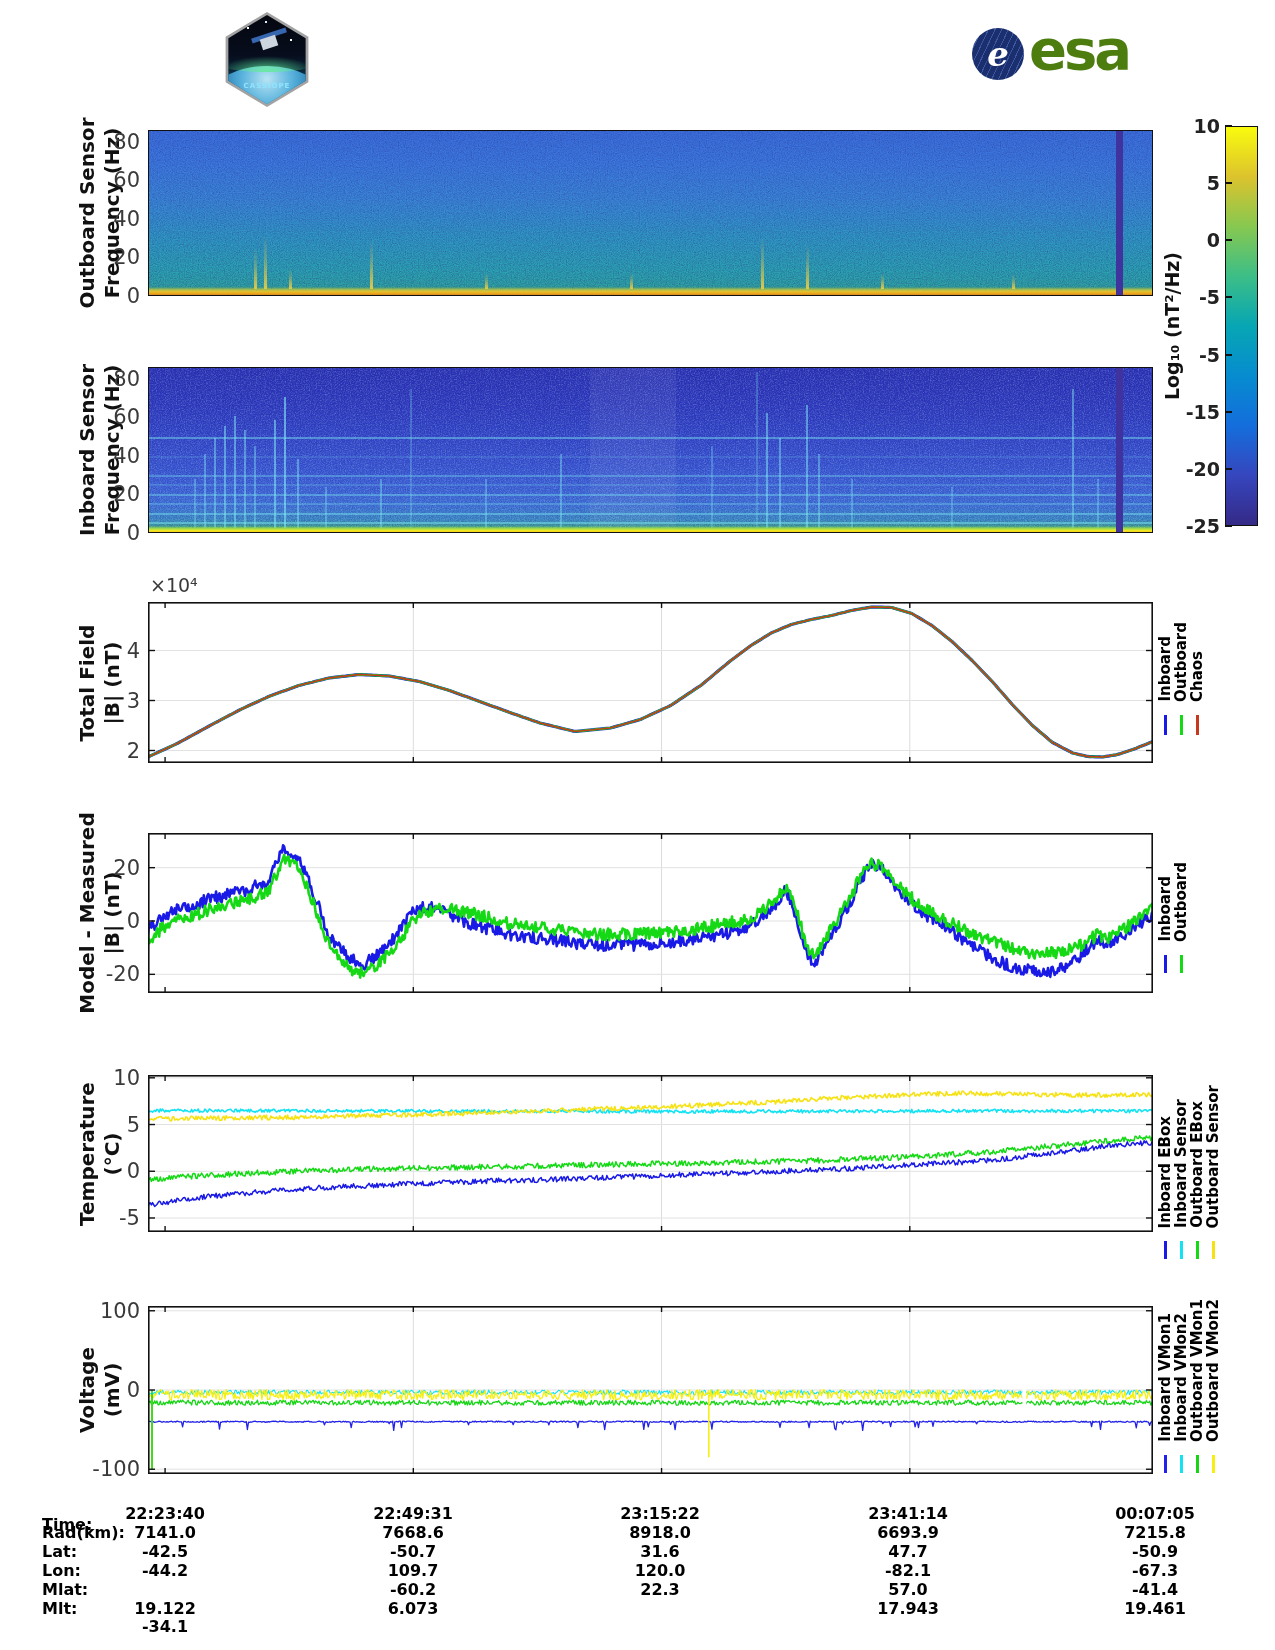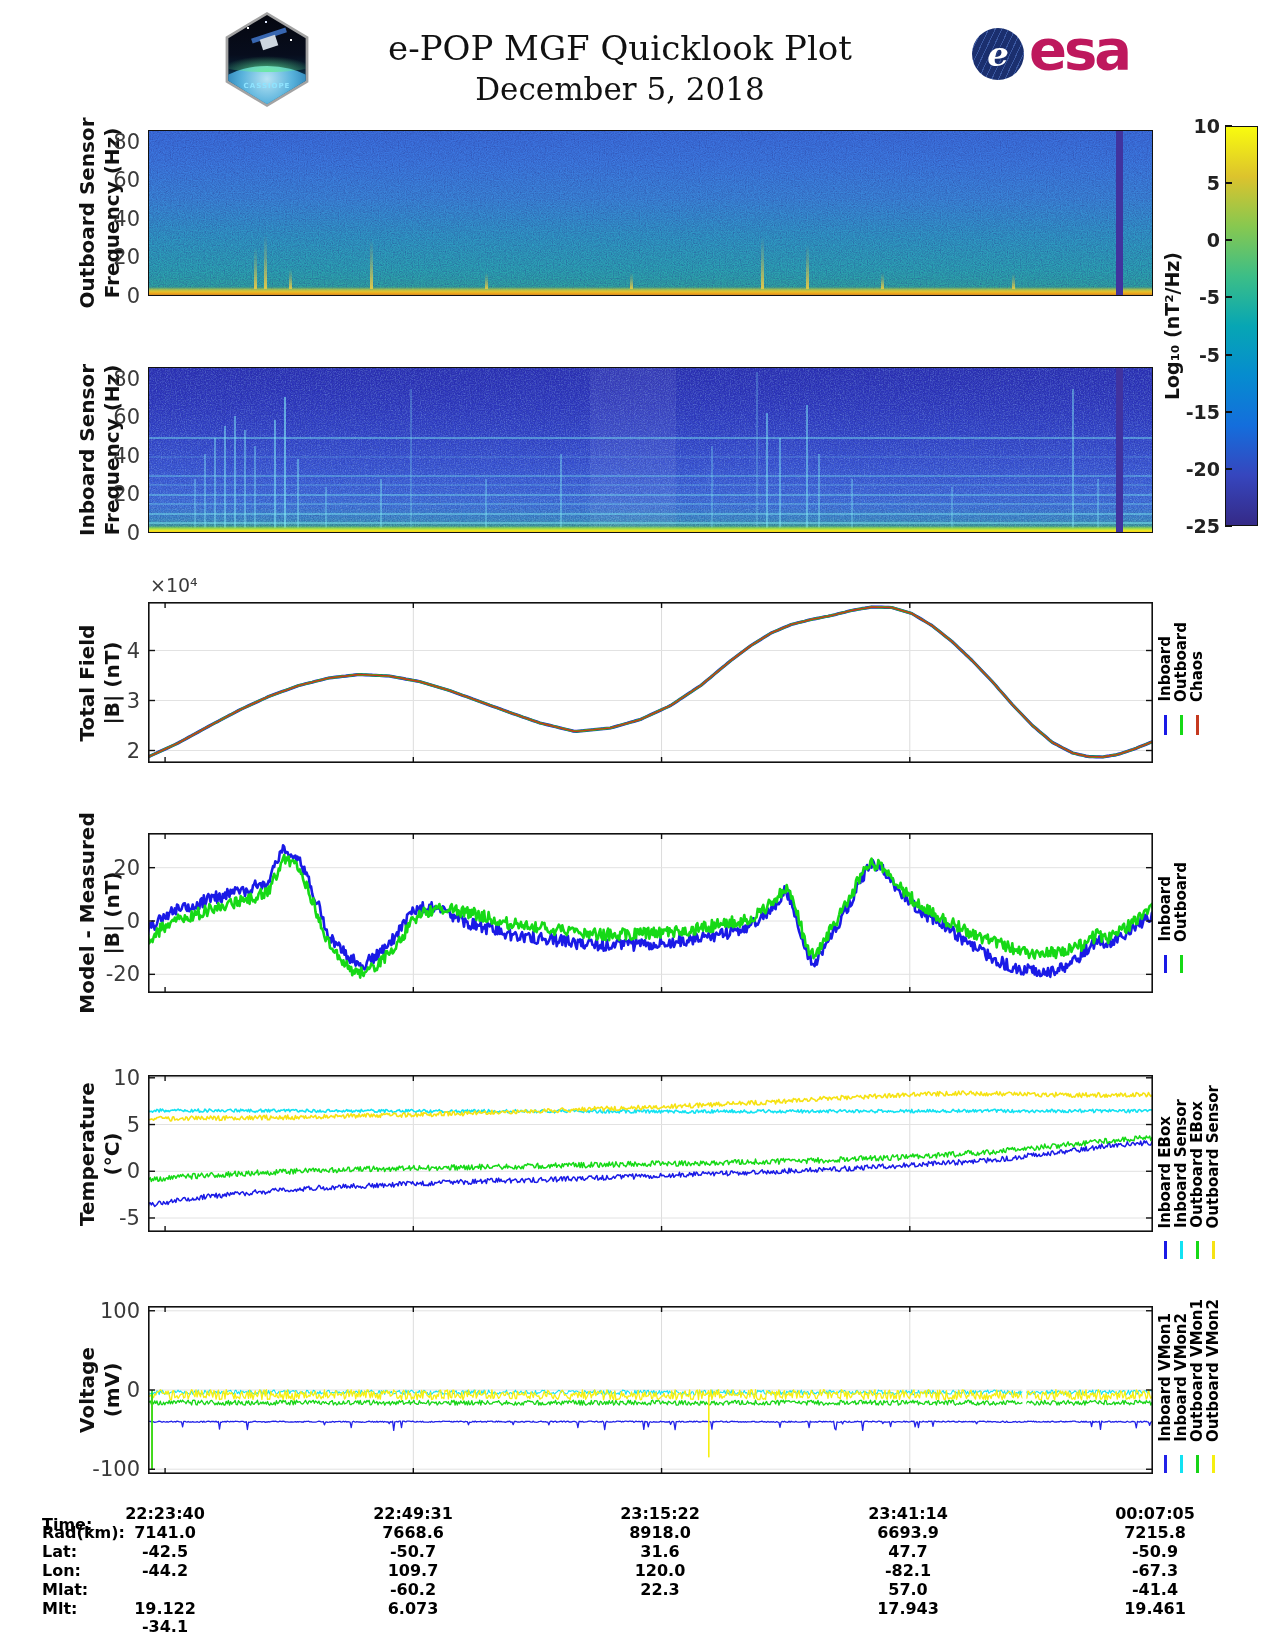--- a/index.html
+++ b/index.html
@@ -24,21 +24,21 @@
   .satpanel{position:absolute;top:18px;left:26px;width:36px;height:5px;background:#3766b0;transform:rotate(-18deg)}
   .stars{position:absolute;top:8px;left:10px;width:2px;height:2px;background:#fff;
     box-shadow:12px 4px #fff,30px -2px #dfe9ff,48px 6px #fff,60px 2px #cfe0ff,22px 14px #fff,55px 16px #fff,40px 10px #bcd}
   .patchtext{position:absolute;bottom:14px;width:100%;text-align:center;font-size:7px;letter-spacing:1px;color:#8fe4ff;font-weight:bold}
   
   .esa{position:absolute;left:972px;top:28px;display:flex;align-items:center;gap:5px}
   .esa-globe{width:52px;height:52px;border-radius:50%;position:relative;overflow:hidden;
     background:repeating-linear-gradient(115deg,#1b2f6e 0 3px,#3a57a0 3px 4px,#1b2f6e 4px 6px)}
   .esa-globe span{position:absolute;inset:0;display:flex;align-items:center;justify-content:center;
     color:#fff;font-family:"DejaVu Serif",serif;font-style:italic;font-weight:bold;font-size:34px;text-shadow:0 0 2px #1b2f6e,0 0 4px #1b2f6e}
-  .esa-word{font-size:56px;font-weight:bold;color:#be185d;letter-spacing:-3px;line-height:52px;transform:translateY(-4px)}
+  .esa-word{font-size:56px;font-weight:bold;color:#4d7c0f;letter-spacing:-3px;line-height:52px;transform:translateY(-4px)}
   
   .chartsvg{position:absolute;left:148px;width:1005px}
   .spec{position:absolute;left:148px;width:1005px;border:1.5px solid #111;box-sizing:border-box;overflow:hidden}
   .specbg,.noise,.layer{position:absolute;inset:0;width:100%;height:100%}
   .bg0{background:linear-gradient(180deg,#3b6fde 0%,#3c7ae0 20%,#3a87d8 42%,#2f99c4 65%,#2ba4b2 85%,#2da4a4 94%,#3fa57a 98%)}
   .bg1{background:linear-gradient(180deg,#2a2eb6 0%,#2d36c0 22%,#3142ca 40%,#3751d4 58%,#3c60da 72%,#3e70da 84%,#3a8cc4 93%,#3aa08c 97%,#5ab060 100%)}
   .band{position:absolute;left:0;right:0;bottom:0;z-index:4}
   .band0{height:8px;background:linear-gradient(180deg,rgba(220,210,60,0) 0%,rgba(215,205,55,.75) 35%,#ddc030 55%,#eeaf1e 75%,#e1931d 92%,#c98e2e 100%)}
   .band1{height:6px;background:linear-gradient(180deg,rgba(150,220,80,0) 0%,rgba(160,225,70,.8) 35%,#c8e23a 60%,#ffe816 85%,#ecc61e 100%)}
   .gapstripe{position:absolute;top:0;bottom:0;width:7px;background:#41339e;z-index:5}
@@ -90,24 +90,20 @@
       <div class="stars"></div>
       <div class="earth"></div>
       <div class="aurora"></div>
       <div class="satpanel"></div>
       <div class="sat"></div>
       <div class="patchtext">CASSIOPE</div>
     </div>
       </div>
   </div>
 
-  <div class="titleblock">
-    <div class="title">e-POP MGF Quicklook Plot</div>
-    <div class="date">December 5, 2018</div>
-  </div>
 
   <div class="esa">
     <div class="esa-globe">
         <span>e</span>
       </div>
     <div class="esa-word">esa</div>
   </div>
 
   <div class="ylab" style="left:100px;top:213px">
     <div>Outboard Sensor</div>

